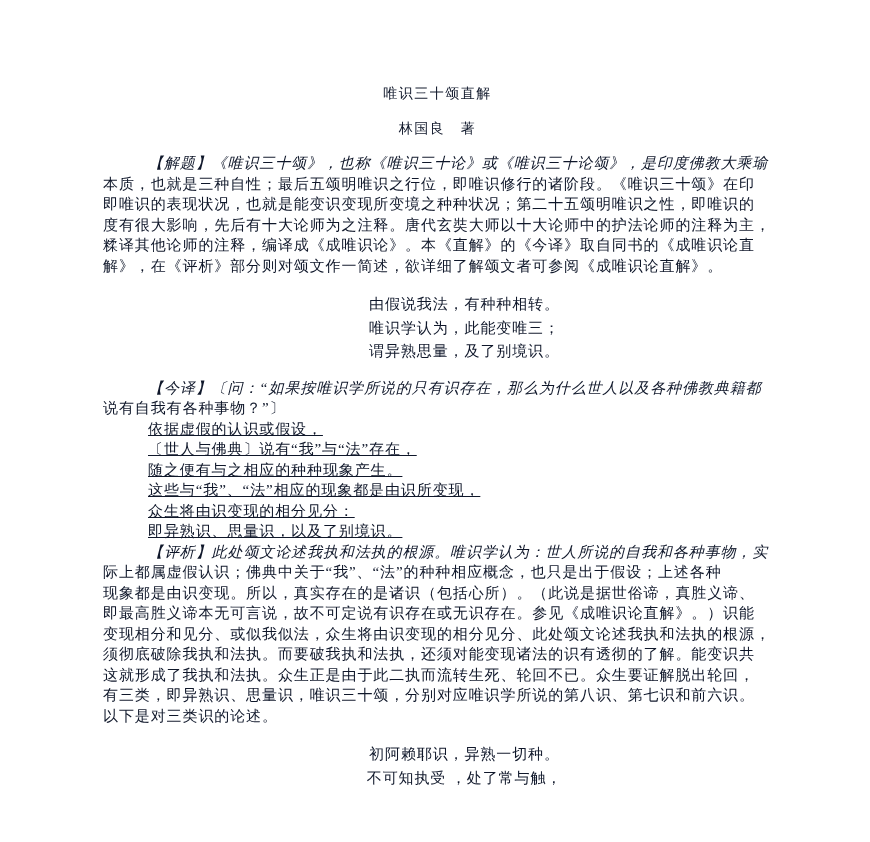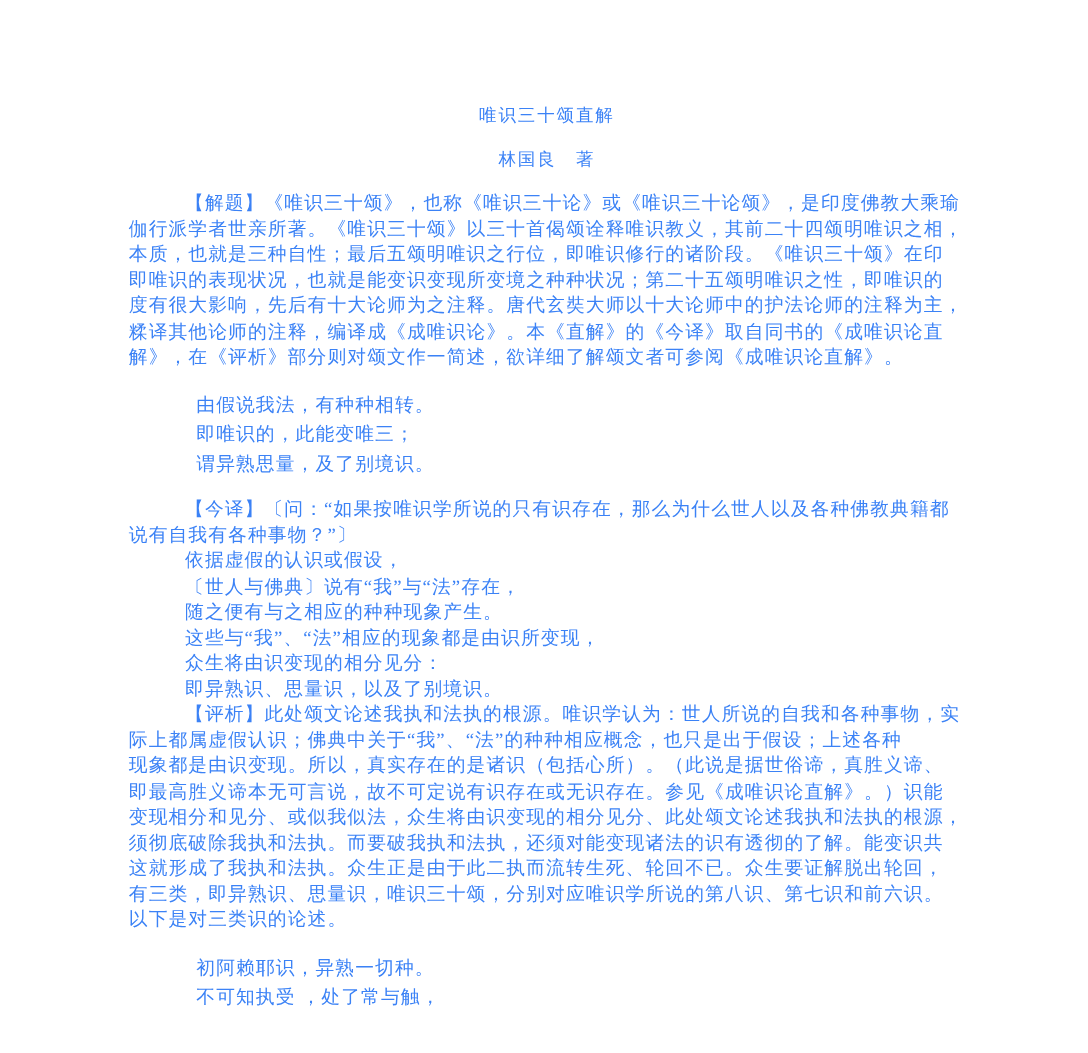--- a/index.html
+++ b/index.html
@@ -12,66 +12,66 @@
     box-sizing: border-box;
     width: 870px;
     height: 842px;
     margin: 0;
     padding: 84px 98px 0 103px;
     background: #ffffff;
     font-family: "Liberation Serif", "DejaVu Serif", serif;
     font-size: 15px;
     letter-spacing: 0.9px;
     line-height: 20.5px;
-    color: #3b82f6;
+    color: #0f172a;
     overflow: hidden;
   }
   .doc-title {
     text-align: center;
     font-size: 14px;
     font-weight: normal;
     letter-spacing: 1.5px;
     margin: 0 0 14px 0;
   }
   .author {
     text-align: center;
     font-size: 14px;
     letter-spacing: 1.5px;
     margin: 0 0 14px 0;
     font-family: Liberation Serif, serif;
   }
   .block { margin: 0; }
   .line { white-space: nowrap; }
-  .paragraph .line.first { padding-left: 45px; }
-  .indent-lines .line { padding-left: 45px; }
+  .paragraph .line.first { padding-left: 45px; font-style: italic; }
+  .indent-lines .line { padding-left: 45px; text-decoration: underline; }
   .verse {
     margin: 17px 0 14px 54px;
     line-height: 23.5px;
+    text-align: center;
   }
   .verse + .paragraph { margin-top: 0; }
 </style>
 </head>
 <body>
 
 <div class="page">
   <h1 class="doc-title">唯识三十颂直解</h1>
   <div class="author">林国良　著</div>
   <div>
       <div class="block paragraph">
         <div class="line first">【解题】《唯识三十颂》，也称《唯识三十论》或《唯识三十论颂》，是印度佛教大乘瑜</div>
-        <div class="line">伽行派学者世亲所著。《唯识三十颂》以三十首偈颂诠释唯识教义，其前二十四颂明唯识之相，</div>
         <div class="line">本质，也就是三种自性；最后五颂明唯识之行位，即唯识修行的诸阶段。《唯识三十颂》在印</div>
         <div class="line">即唯识的表现状况，也就是能变识变现所变境之种种状况；第二十五颂明唯识之性，即唯识的</div>
         <div class="line">度有很大影响，先后有十大论师为之注释。唐代玄奘大师以十大论师中的护法论师的注释为主，</div>
         <div class="line">糅译其他论师的注释，编译成《成唯识论》。本《直解》的《今译》取自同书的《成唯识论直</div>
         <div class="line">解》，在《评析》部分则对颂文作一简述，欲详细了解颂文者可参阅《成唯识论直解》。</div>
       </div>
       <div class="block verse">
         <div class="line">由假说我法，有种种相转。</div>
-        <div class="line">即唯识的，此能变唯三；</div>
+        <div class="line">唯识学认为，此能变唯三；</div>
         <div class="line">谓异熟思量，及了别境识。</div>
       </div>
       <div class="block paragraph">
         <div class="line first">【今译】〔问：“如果按唯识学所说的只有识存在，那么为什么世人以及各种佛教典籍都</div>
         <div class="line">说有自我有各种事物？”〕</div>
       </div>
       <div class="block indent-lines">
         <div class="line">依据虚假的认识或假设，</div>
         <div class="line">〔世人与佛典〕说有“我”与“法”存在，</div>
         <div class="line">随之便有与之相应的种种现象产生。</div>

